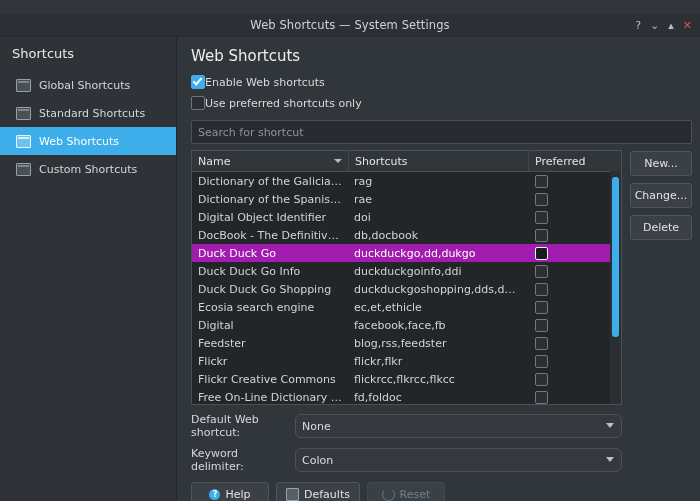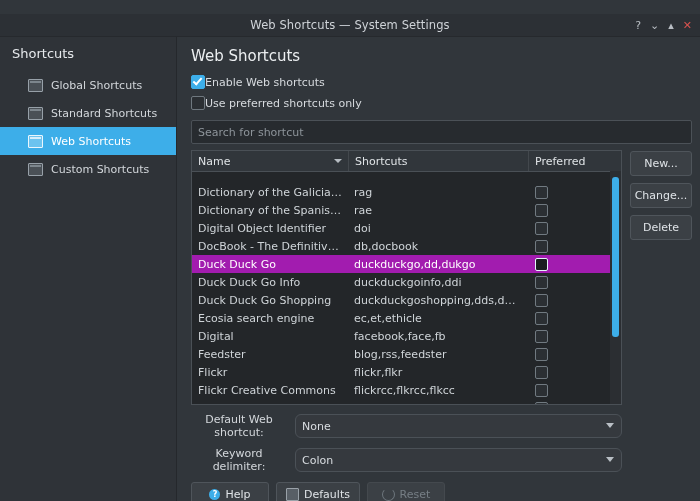--- a/index.html
+++ b/index.html
@@ -69,21 +69,21 @@
   }
   .sidebar-header {
     padding: 9px 10px 10px 12px;
     font-size: 13px;
     color: #e6e9ec;
   }
   .side-item {
     display: flex;
     align-items: center;
     gap: 8px;
-    padding: 4px 8px 4px 28px;
+    padding: 4px 8px 4px 16px;
     height: 20px;
     font-size: 11px;
     color: #d3d7db;
     cursor: pointer;
   }
   .side-item.selected {
     background: #3daee9;
     color: #fff;
   }
   .mini-icon {
@@ -173,21 +173,20 @@
   }
   .table-wrap {
     flex: 1 1 auto;
     border: 1px solid #4a5056;
     background: #232629;
     display: flex;
     flex-direction: column;
     min-width: 0;
     overflow: hidden;
     position: relative;
-    gap: 11px;
   }
   .thead {
     display: flex;
     height: 20px;
     background: #31363b;
     border-bottom: 1px solid #4a5056;
     flex: 0 0 20px;
     font-size: 11px;
     color: #dfe3e6;
   }
@@ -280,21 +279,21 @@
   }
   
   .combo-row {
     display: flex;
     align-items: center;
     margin: 8px 0 0 4px;
     gap: 8px;
   }
   .combo-label {
     width: 96px;
-    text-align: center;
+    text-align: left;
     font-size: 11px;
     color: #d4d8dc;
     flex: 0 0 96px;
   }
   .combo {
     flex: 1 1 auto;
     height: 22px;
     background: #35393e;
     border: 1px solid #4b5157;
     border-radius: 6px;

